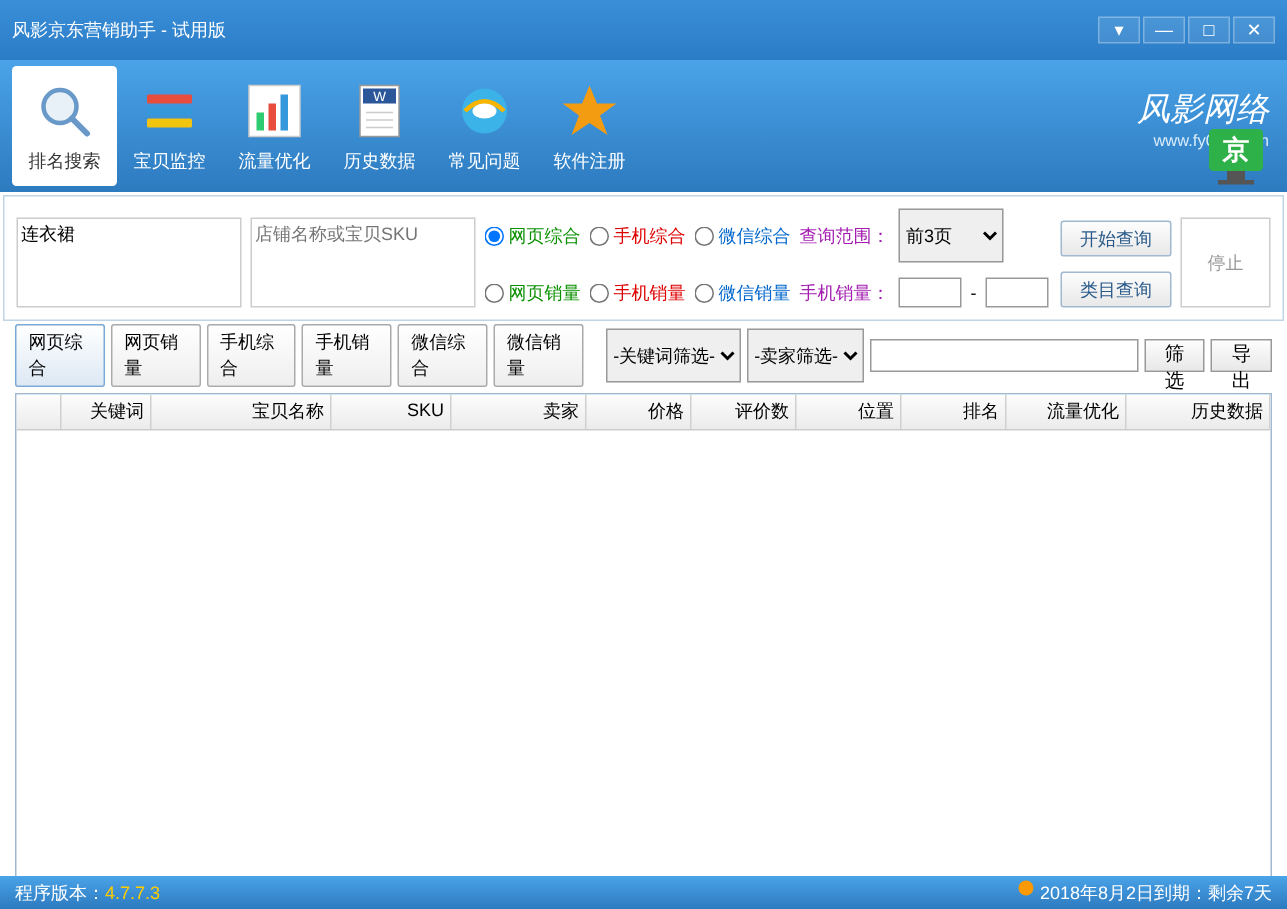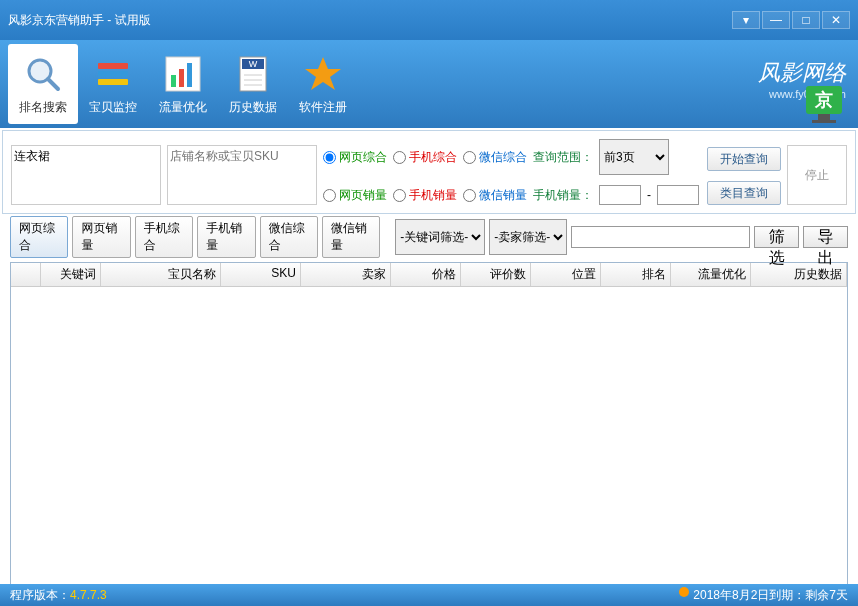--- a/index.html
+++ b/index.html
@@ -22,34 +22,34 @@
 .brand-logo { position: absolute; right: 14px; top: 44px; width: 40px; height: 40px; }
 
 .search-panel { margin: 2px; padding: 8px; border: 1px solid #c0d4e6; background: #fff; display: flex; gap: 6px; align-items: flex-end; }
 .sp-box { border: 1px solid #ccc; width: 150px; height: 60px; resize: none; font-size: 12px; padding: 2px; }
 .sp-mid { flex: 1; display: flex; flex-direction: column; gap: 10px; }
 .sp-row { display: flex; align-items: center; gap: 6px; font-size: 12px; }
 .radio-lbl { display: flex; align-items: center; gap: 3px; }
 .r-green { color: #0a9000; }
 .r-red { color: #d00; }
 .r-blue { color: #0066cc; }
-.sp-label { color: #15803d; }
+.sp-label { color: #a21caf; }
 .sel { border: 1px solid #999; height: 36px; font-size: 12px; }
 .num-input { width: 42px; height: 20px; border: 1px solid #999; font-size: 12px; }
 .btn { height: 24px; padding: 0 12px; background: linear-gradient(#fdfdfd, #e8e8e8); border: 1px solid #a0b8d0; font-size: 12px; cursor: pointer; color: #2a5a8a; border-radius: 2px; }
 .sp-right { display: flex; flex-direction: column; gap: 10px; }
 .stop-box { width: 60px; height: 60px; border: 1px solid #ccc; display: flex; align-items: center; justify-content: center; font-size: 12px; color: #999; }
 
 .tabs-row { margin: 0 10px; display: flex; align-items: center; gap: 4px; font-size: 12px; }
 .tab { padding: 3px 8px; border: 1px solid #aaa; background: linear-gradient(#fff, #eee); cursor: pointer; border-radius: 2px; }
 .tab.active { background: linear-gradient(#fff, #dce8f4); border-color: #7aa8d4; }
 .tabs-spacer { width: 8px; }
 .filter-sel { border: 1px solid #999; height: 36px; font-size: 12px; }
 .filter-input { flex: 1; height: 22px; border: 1px solid #999; }
-.small-btn { height: 22px; padding: 0 8px; background: linear-gradient(#fdfdfd, #e8e8e8); border: 1px solid #999; font-size: 16px; cursor: pointer; }
+.small-btn { height: 22px; padding: 0 8px; background: linear-gradient(#fdfdfd, #e8e8e8); border: 1px solid #999; font-size: 13px; cursor: pointer; }
 
 .grid-wrap { margin: 4px 10px 0 10px; border: 1px solid #a0b8d0; height: 370px; background: #fff; overflow: auto; }
 .grid-header { display: flex; background: linear-gradient(#fdfdfd, #ebebeb); border-bottom: 1px solid #ccc; }
 .gh { font-size: 12px; padding: 3px 4px; border-right: 1px solid #d0d0d0; text-align: right; white-space: nowrap; overflow: hidden; }
 
 .statusbar { position: absolute; bottom: 0; left: 0; right: 0; height: 22px; background: linear-gradient(#4aa3e8, #2d7abf); display: flex; align-items: center; padding: 0 10px; font-size: 12px; color: #fff; }
 .status-left { flex: 1; }
 .status-right { display: flex; align-items: flex-start; gap: 4px; }
 .warn-dot { width: 10px; height: 10px; background: #ff9900; border-radius: 50%; }
 </style>
@@ -102,20 +102,30 @@
       <svg width="42" height="42" viewBox="0 0 42 42">
           <rect x="8" y="4" width="26" height="34" fill="#fff" stroke="#999"></rect>
           <rect x="10" y="6" width="22" height="10" fill="#2b579a"></rect>
           <text x="21" y="14" fill="#fff" font-size="9" text-anchor="middle">W</text>
           <line x1="12" y1="22" x2="30" y2="22" stroke="#ccc"></line>
           <line x1="12" y1="27" x2="30" y2="27" stroke="#ccc"></line>
           <line x1="12" y1="32" x2="30" y2="32" stroke="#ccc"></line>
         </svg>
     </div>
     <span class="tool-label">历史数据</span>
+  </div>
+  <div class="tool-item">
+    <div class="tool-icon">
+      <svg width="42" height="42" viewBox="0 0 42 42">
+          <circle cx="21" cy="21" r="15" fill="#3bb3e8"></circle>
+          <path d="M 8 21 Q 21 8 34 21" fill="none" stroke="#f7b500" stroke-width="3"></path>
+          <ellipse cx="21" cy="21" rx="8" ry="5" fill="#fff"></ellipse>
+        </svg>
+    </div>
+    <span class="tool-label">常见问题</span>
   </div>
   <div class="tool-item">
     <div class="tool-icon">
       <svg width="42" height="42" viewBox="0 0 42 42">
           <path d="M21 4 L26 16 L39 16 L28 24 L33 37 L21 29 L9 37 L14 24 L3 16 L16 16 Z" fill="#f39c12"></path>
         </svg>
     </div>
     <span class="tool-label">软件注册</span>
   </div>
   <div class="brand">

